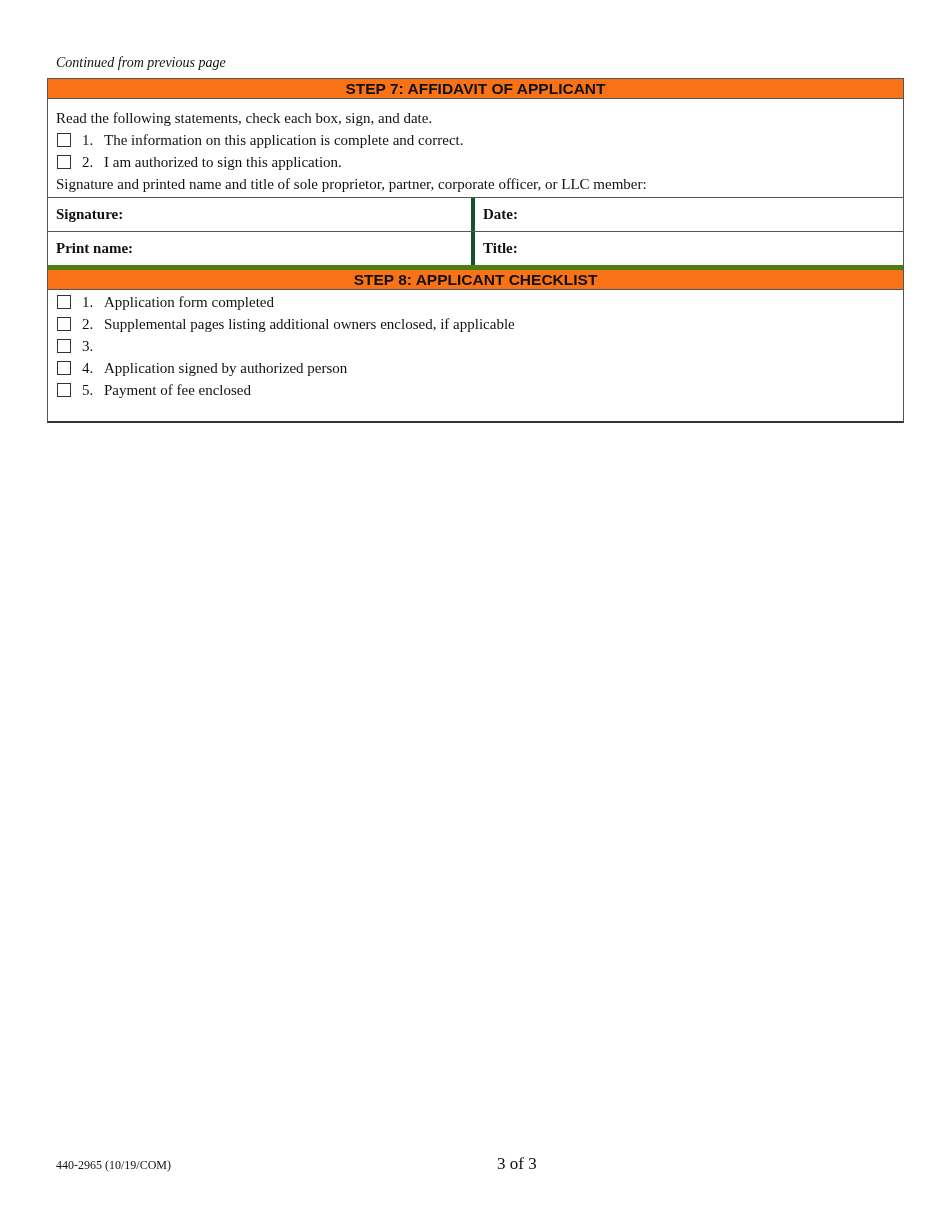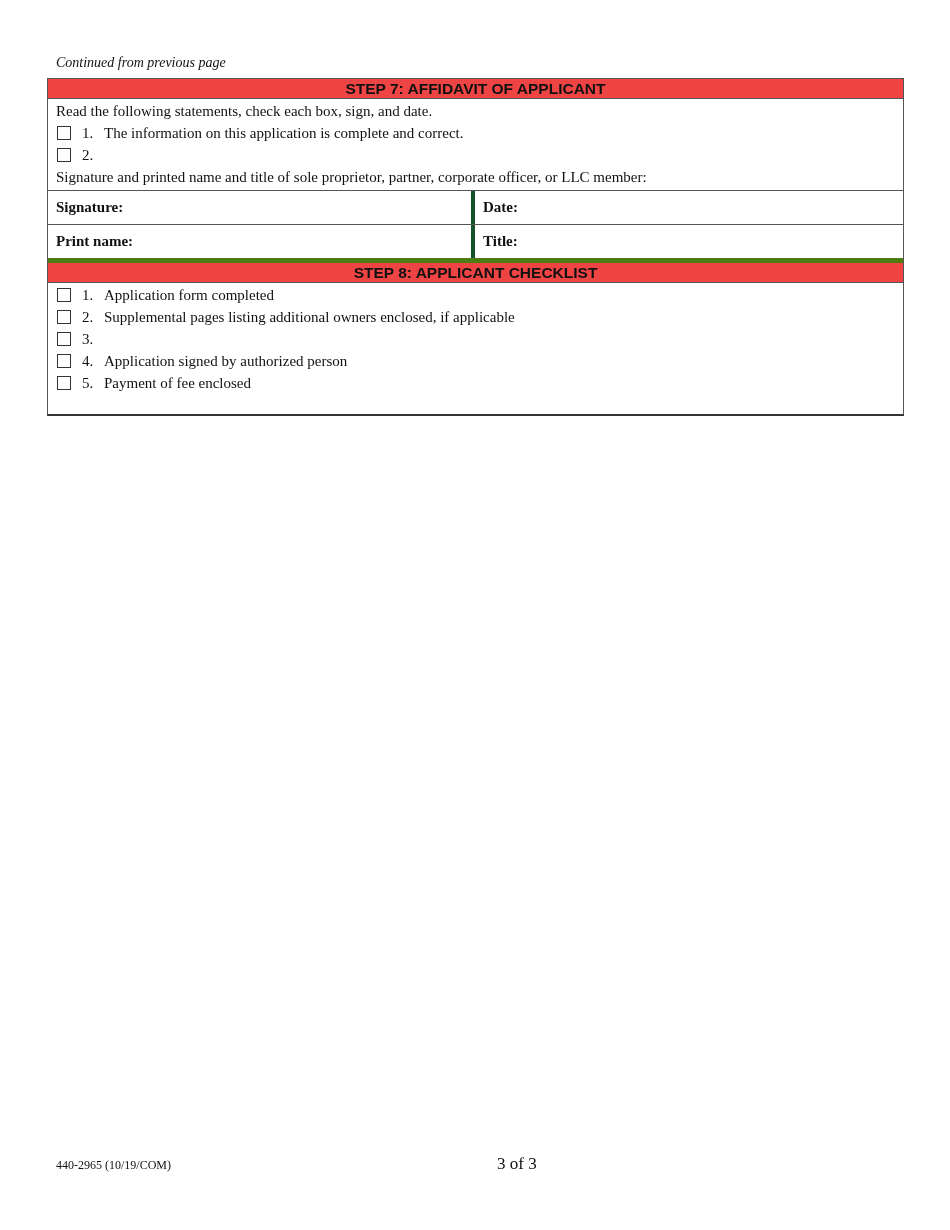--- a/index.html
+++ b/index.html
@@ -25,21 +25,21 @@
     .form {
       position: absolute;
       left: 47px;
       top: 78px;
       width: 855px;
       border: 1px solid #555;
       border-bottom: 2px solid #333;
       box-sizing: content-box;
     }
     .step-header {
-      background: #ef4444;
+      background: #f97316;
       font-family: "Liberation Sans", sans-serif;
       font-weight: bold;
       font-size: 15.5px;
       text-align: center;
       height: 19px;
       line-height: 19px;
       border-bottom: 1px solid #555;
     }
     .step-header.inner {
       border-top: 5px solid #4d7c0f;
@@ -67,21 +67,21 @@
       box-sizing: border-box;
       margin-right: 11px;
       flex: none;
       background: #fff;
     }
     .num {
       width: 22px;
       flex: none;
     }
     .affidavit-body {
-      padding-top: 1px;
+      padding-top: 8px;
       padding-bottom: 2px;
     }
     .sig-row {
       display: flex;
       border-top: 1px solid #555;
       height: 33px;
     }
     .sig-cell {
       font-size: 15px;
       line-height: 33px;
@@ -128,20 +128,21 @@
 
     <div class="check-row">
       <span class="checkbox"></span>
       <span class="num">1.</span>
       <span>The information on this application is complete and correct.</span>
     </div>
 
     <div class="check-row">
       <span class="checkbox"></span>
       <span class="num">2.</span>
+      <span>I am authorized to sign this application.</span>
     </div>
 
     <div class="line">Signature and printed name and title of sole proprietor, partner, corporate officer, or LLC member:</div>
   </div>
 
   <div class="sig-row">
     <div class="sig-cell left">
       <span>Signature:</span>
     </div>
     <div class="sig-cell right">

